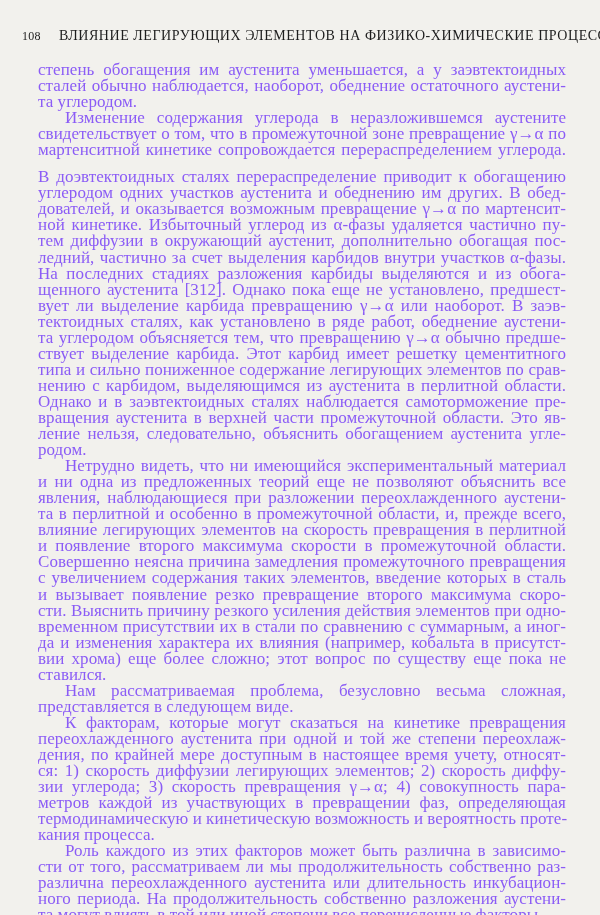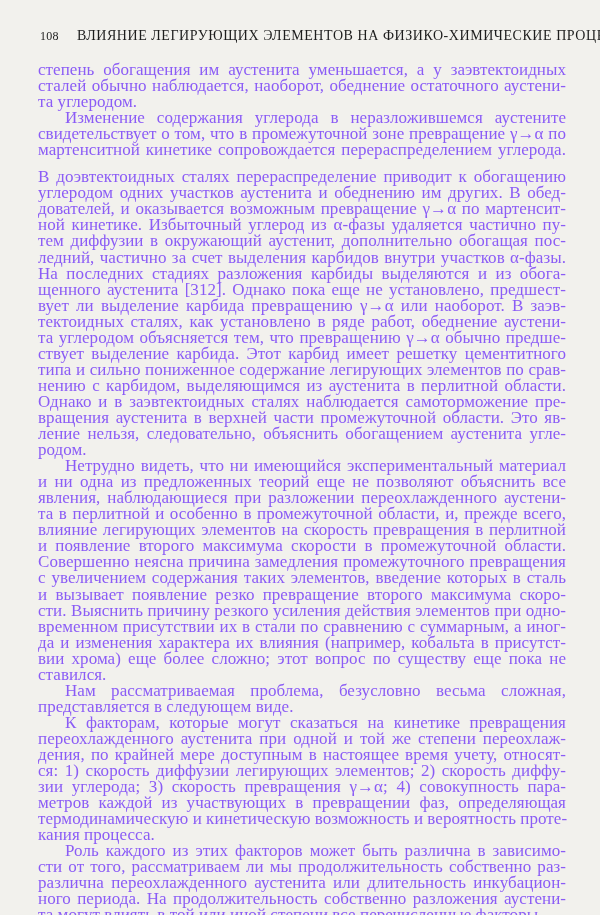--- a/index.html
+++ b/index.html
@@ -16,21 +16,21 @@
   }
   .page {
     position: relative;
     width: 600px;
     height: 915px;
     box-sizing: border-box;
   }
   .running-head {
     position: absolute;
     top: 28px;
-    left: 40px;
+    left: 22px;
     width: 528px;
     display: flex;
     align-items: baseline;
     white-space: nowrap;
   }
   .folio {
     font-size: 12px;
     letter-spacing: 0.3px;
     color: #1d1d1d;
     margin-right: 18px;

